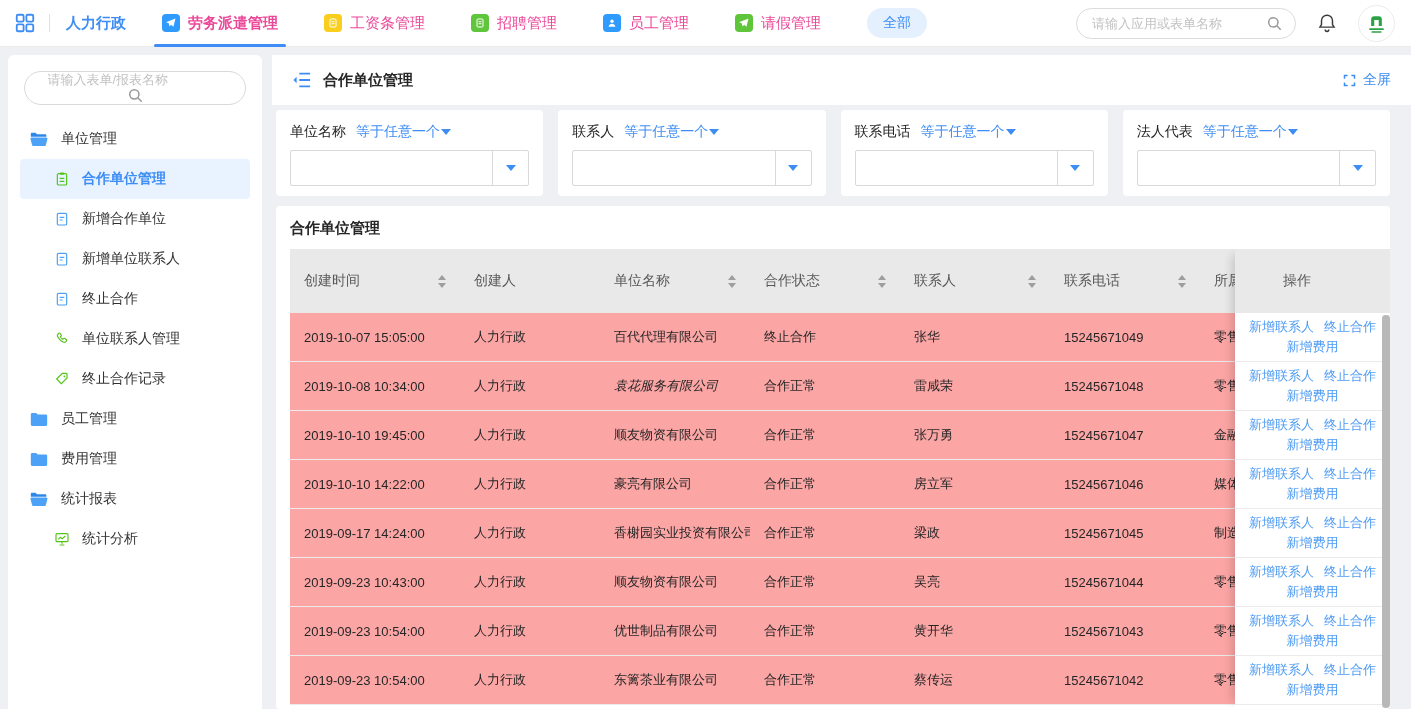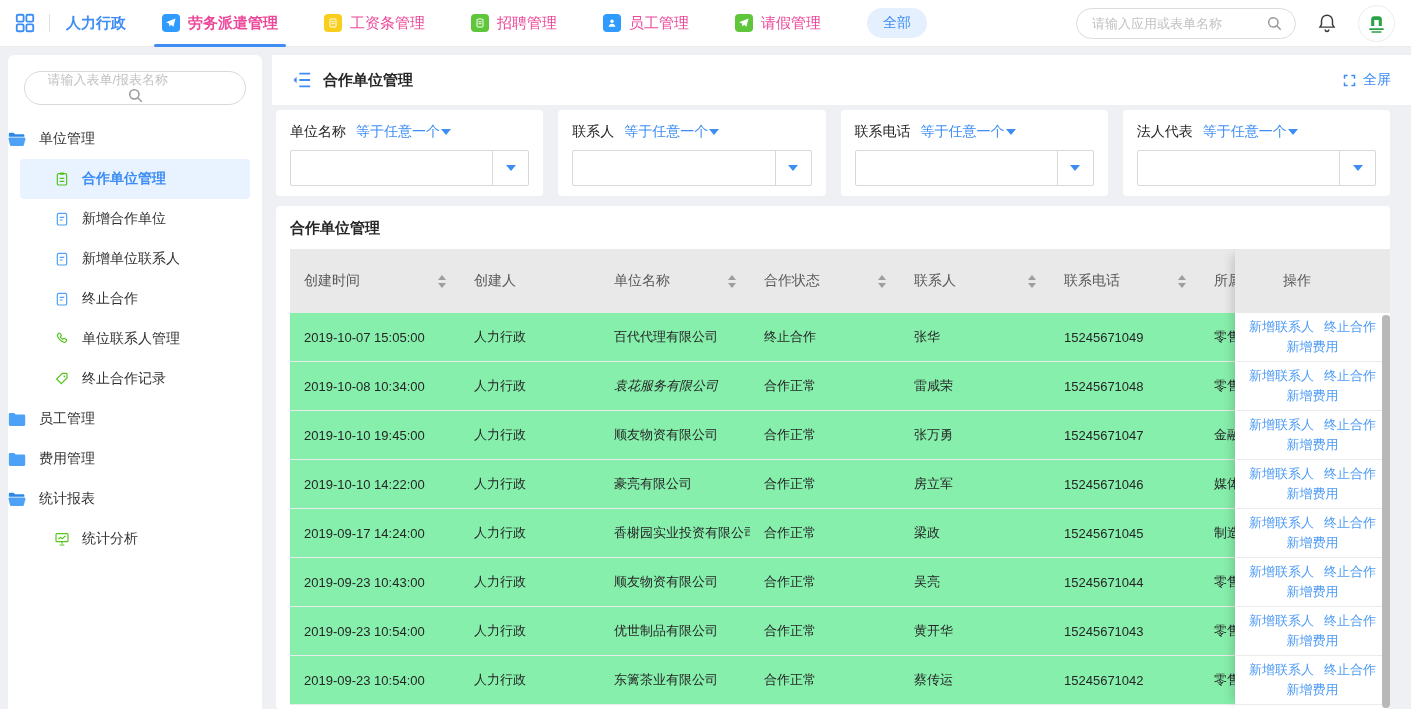--- a/index.html
+++ b/index.html
@@ -30,21 +30,21 @@
     display:flex; align-items:center; justify-content:center; cursor:pointer; overflow:hidden; }
 
   
   .page-body { flex:1; display:flex; padding:8px 0 0 8px; gap:10px; min-height:0; }
 
   
   .sidebar { width:254px; flex-shrink:0; background:#fff; border-radius:6px 6px 0 0; overflow:hidden; }
   .sidebar-search { margin:16px 16px 14px; height:34px; border:1px solid #d9d9d9; border-radius:17px;
     display:flex; align-items:center; padding:0 13px 0 14px;flex-direction:column; }
   .sidebar-search input { border:none; outline:none; flex:1; font-size:13px; color:#333; min-width:0; background:transparent; }
-  .tree-folder { display:flex; align-items:center; gap:13px; height:40px; 
+  .tree-folder { display:flex; align-items:center; gap:13px; height:40px; padding-left:22px;
     font-size:14px; color:#333; cursor:pointer; }
   .tree-item { display:flex; align-items:center; gap:12px; height:40px; margin:0 12px;
     padding-left:34px; font-size:14px; color:#333; border-radius:4px; cursor:pointer; }
   .tree-item.active { background:#E9F3FF; color:#3D8DF5; font-weight:700; }
   .t-icon { display:flex; flex-shrink:0; }
 
   
   .main { flex:1; min-width:0; display:flex; flex-direction:column; }
   .page-header { height:50px; background:#fff; display:flex; align-items:center; padding:0 20px; flex-shrink:0; }
   .collapse-icon { width:20px; height:18px; display:flex; cursor:pointer; }
@@ -64,21 +64,21 @@
 
   .table-card { flex:1; min-height:0; background:#fff; border-radius:4px; padding:13px 0 0 14px; position:relative; overflow:hidden; }
   .table-title { font-size:15px; font-weight:700; color:#262626; }
   .table-wrap { position:relative; margin-top:11px; height:calc(100% - 31px); overflow:hidden; }
   .thead { display:flex; background:#E9E9E9; height:64px; }
   .th { display:flex; align-items:center; padding:0 14px; font-size:14px; color:#595959; flex-shrink:0; }
   .sort { display:flex; flex-direction:column; gap:3px; margin-left:auto; cursor:pointer; }
   .sort i { display:block; width:0; height:0; border-left:4px solid transparent; border-right:4px solid transparent; }
   .sort .up { border-bottom:5px solid #9e9e9e; }
   .sort .down { border-top:5px solid #9e9e9e; }
-  .trow { display:flex; height:49px; border-bottom:1px solid #ebebeb; background:#86efac; }
+  .trow { display:flex; height:49px; border-bottom:1px solid #ebebeb; background:#fca5a5; }
   .td { display:flex; align-items:center; padding:0 14px; font-size:13px; color:#262626;
     flex-shrink:0; white-space:nowrap; overflow:hidden; }
 
   .action-col { position:absolute; top:0; right:0; bottom:0; width:155px; background:#fff;
     box-shadow:-8px 0 10px -6px rgba(0,0,0,.18); }
   .action-head { height:64px; background:#E9E9E9; display:flex; align-items:center; padding-left:48px;
     font-size:14px; color:#595959; }
   .action-row { height:49px; border-bottom:1px solid #ebebeb; display:flex; flex-direction:column;
     justify-content:center; align-items:center; gap:2px; }
   .action-line { display:flex; gap:10px; }

